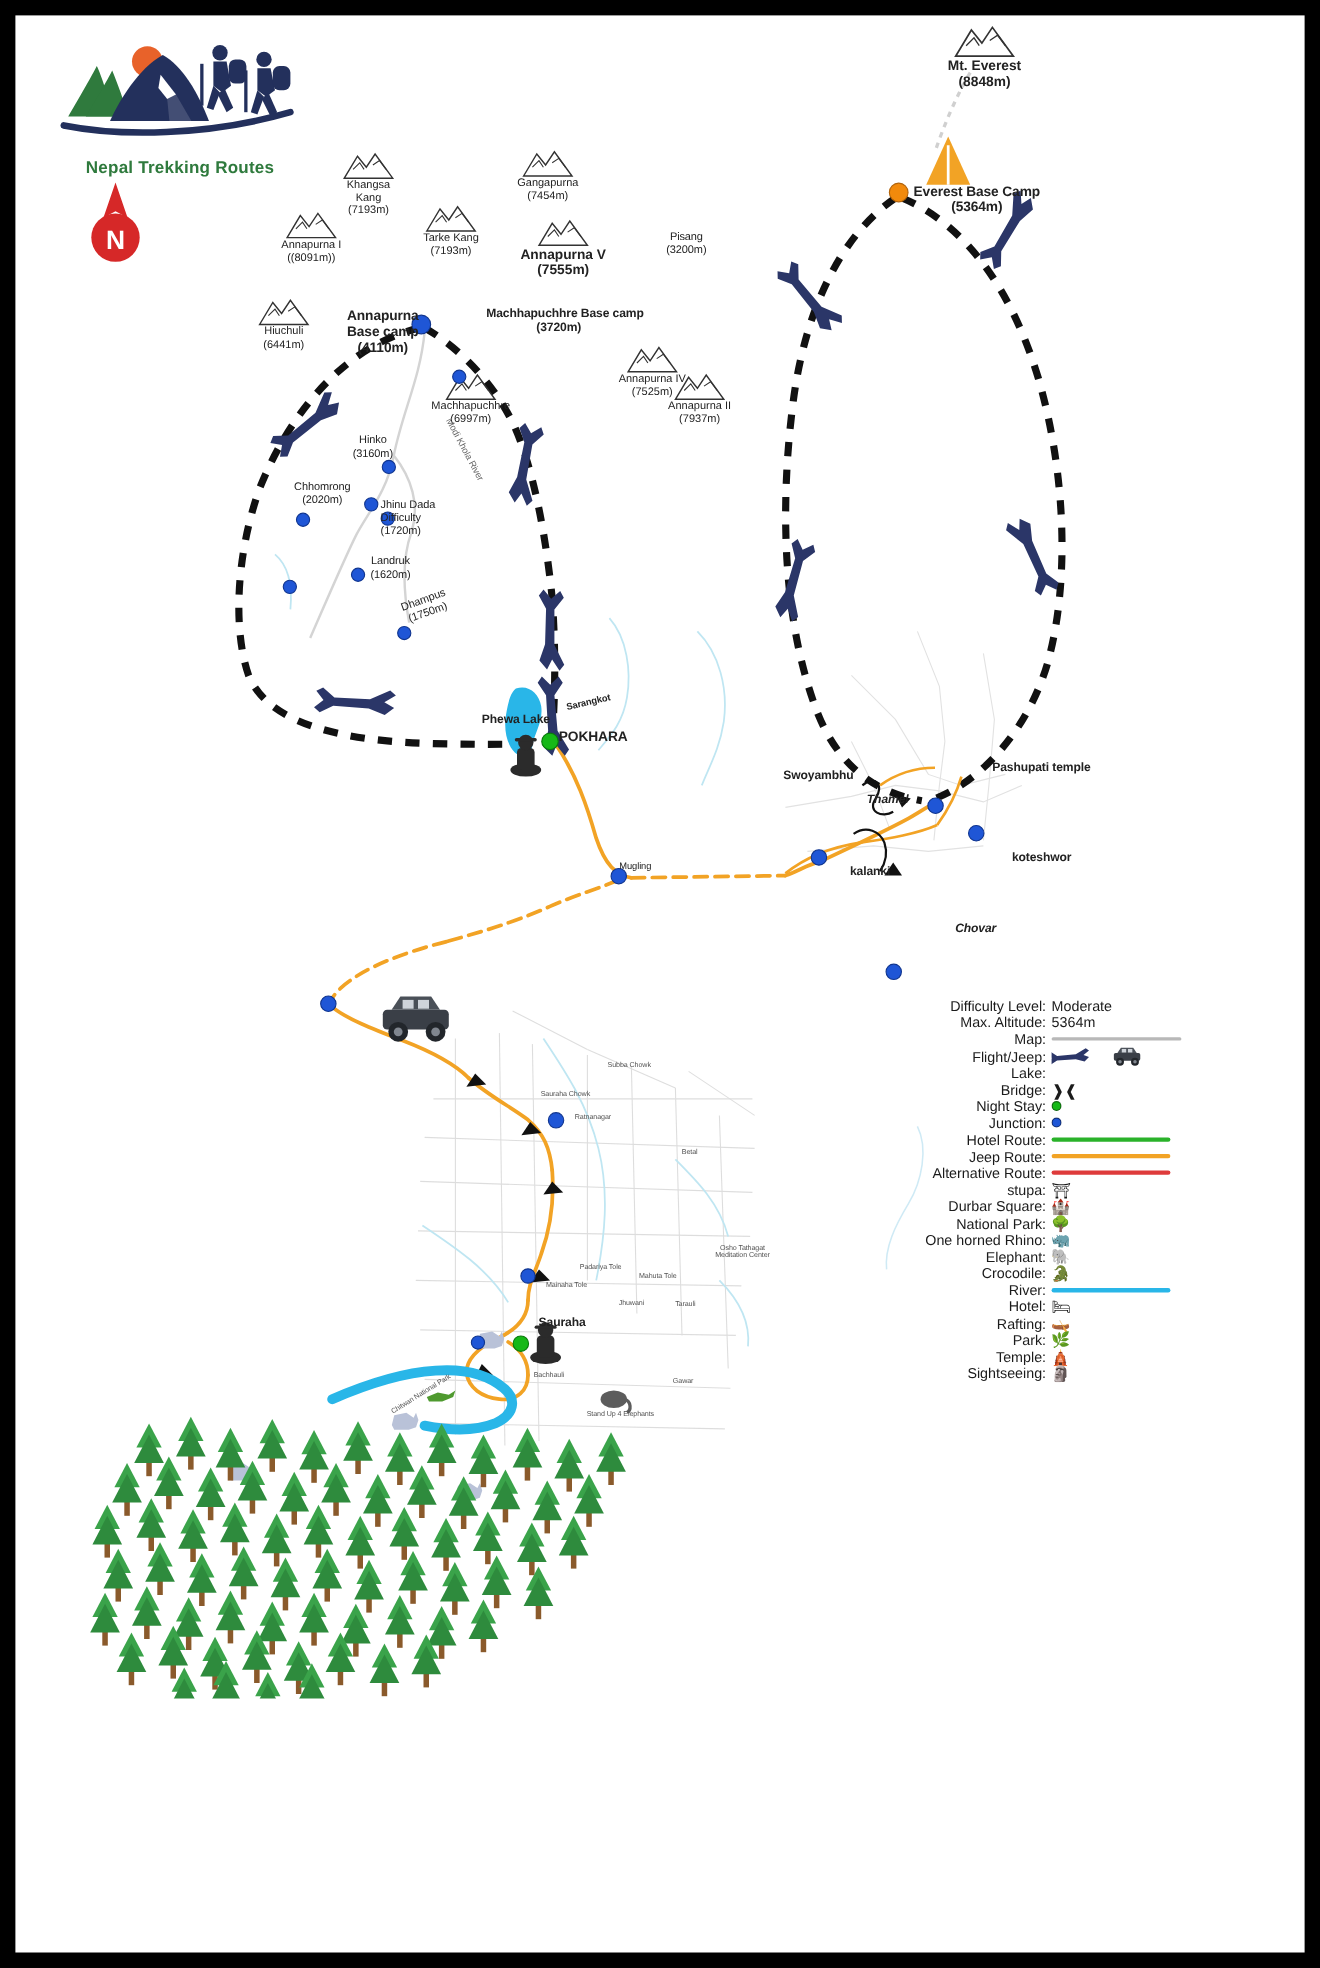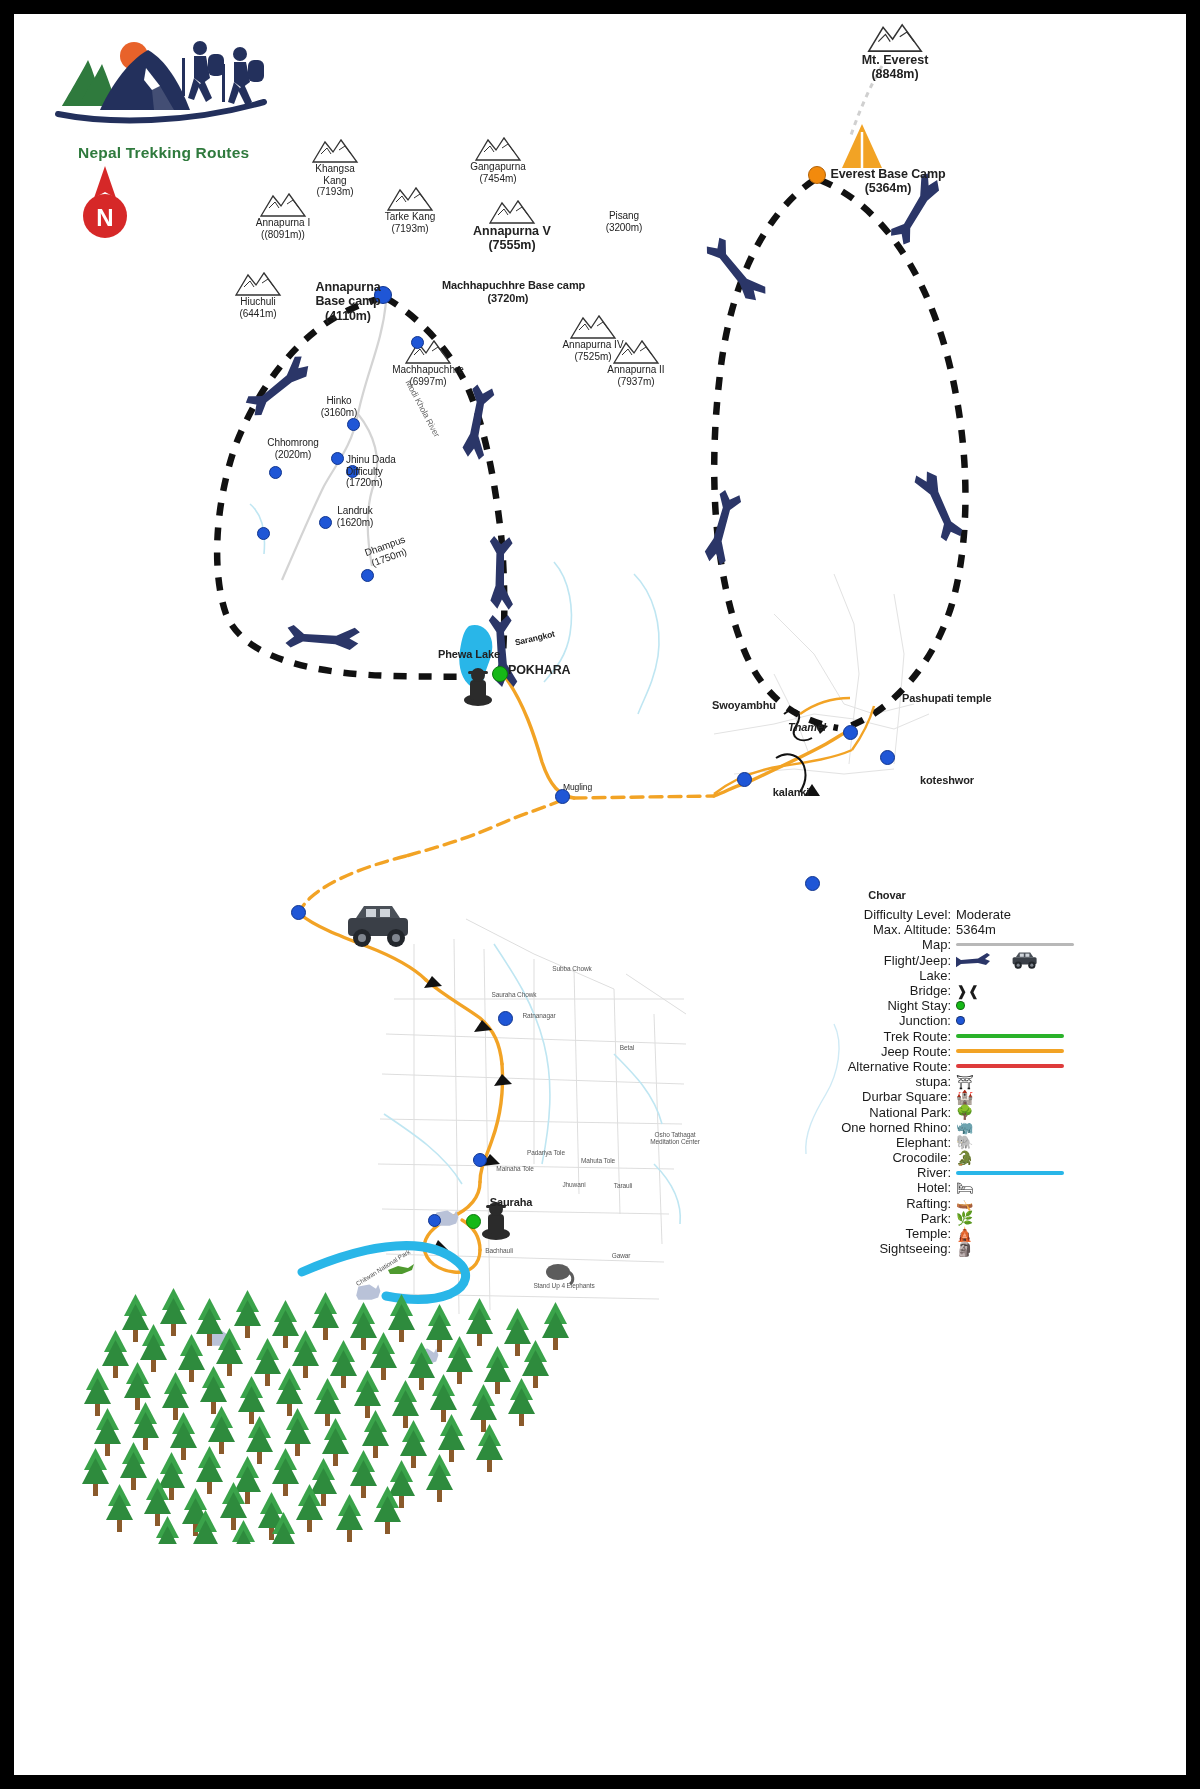--- a/index.html
+++ b/index.html
@@ -505,21 +505,21 @@
     </div>
 
     <div class="lbl b11" style="left:703px;top:772px;width:68px;">
       <span>kalanki</span>
     </div>
 
     <div class="lbl s9" style="left:549px;top:769px;width:52px;text-align:left;">
       <span>Mugling</span>
     </div>
 
-    <div class="lbl b11" style="left:802px;top:875px;width:62px;">
+    <div class="lbl b11" style="left:802px;top:824px;width:62px;font-style:italic;">
       <span>Chovar</span>
     </div>
 
     <div class="lbl b11" style="left:424px;top:1182px;width:66px;">
       <span>Sauraha</span>
     </div>
 
     <div class="lbl s7" style="left:528px;top:951px;width:60px;"><span>Subba Chowk</span></div>
     <div class="lbl s7" style="left:468px;top:977px;width:64px;"><span>Sauraha Chowk</span></div>
     <div class="lbl s7" style="left:496px;top:998px;width:58px;"><span>Ratnanagar</span></div>
@@ -673,21 +673,21 @@
             <span class="leg-dot" style="background: rgb(22, 184, 23); border: 1px solid rgba(0, 0, 0, 0.45);"></span>
           </div>
         </div>
         <div class="leg-row">
           <div class="leg-lab">Junction:</div>
           <div class="leg-val">
             <span class="leg-dot" style="background: rgb(31, 86, 214); border: 1px solid rgba(0, 0, 0, 0.45);"></span>
           </div>
         </div>
         <div class="leg-row">
-          <div class="leg-lab">Trek Route:</div>
+          <div class="leg-lab">Hotel Route:</div>
           <div class="leg-val">
             <span class="swatch" style="background: rgb(42, 178, 42);"></span>
           </div>
         </div>
         <div class="leg-row">
           <div class="leg-lab">Jeep Route:</div>
           <div class="leg-val">
             <span class="swatch" style="background: rgb(242, 163, 37);"></span>
           </div>
         </div>

